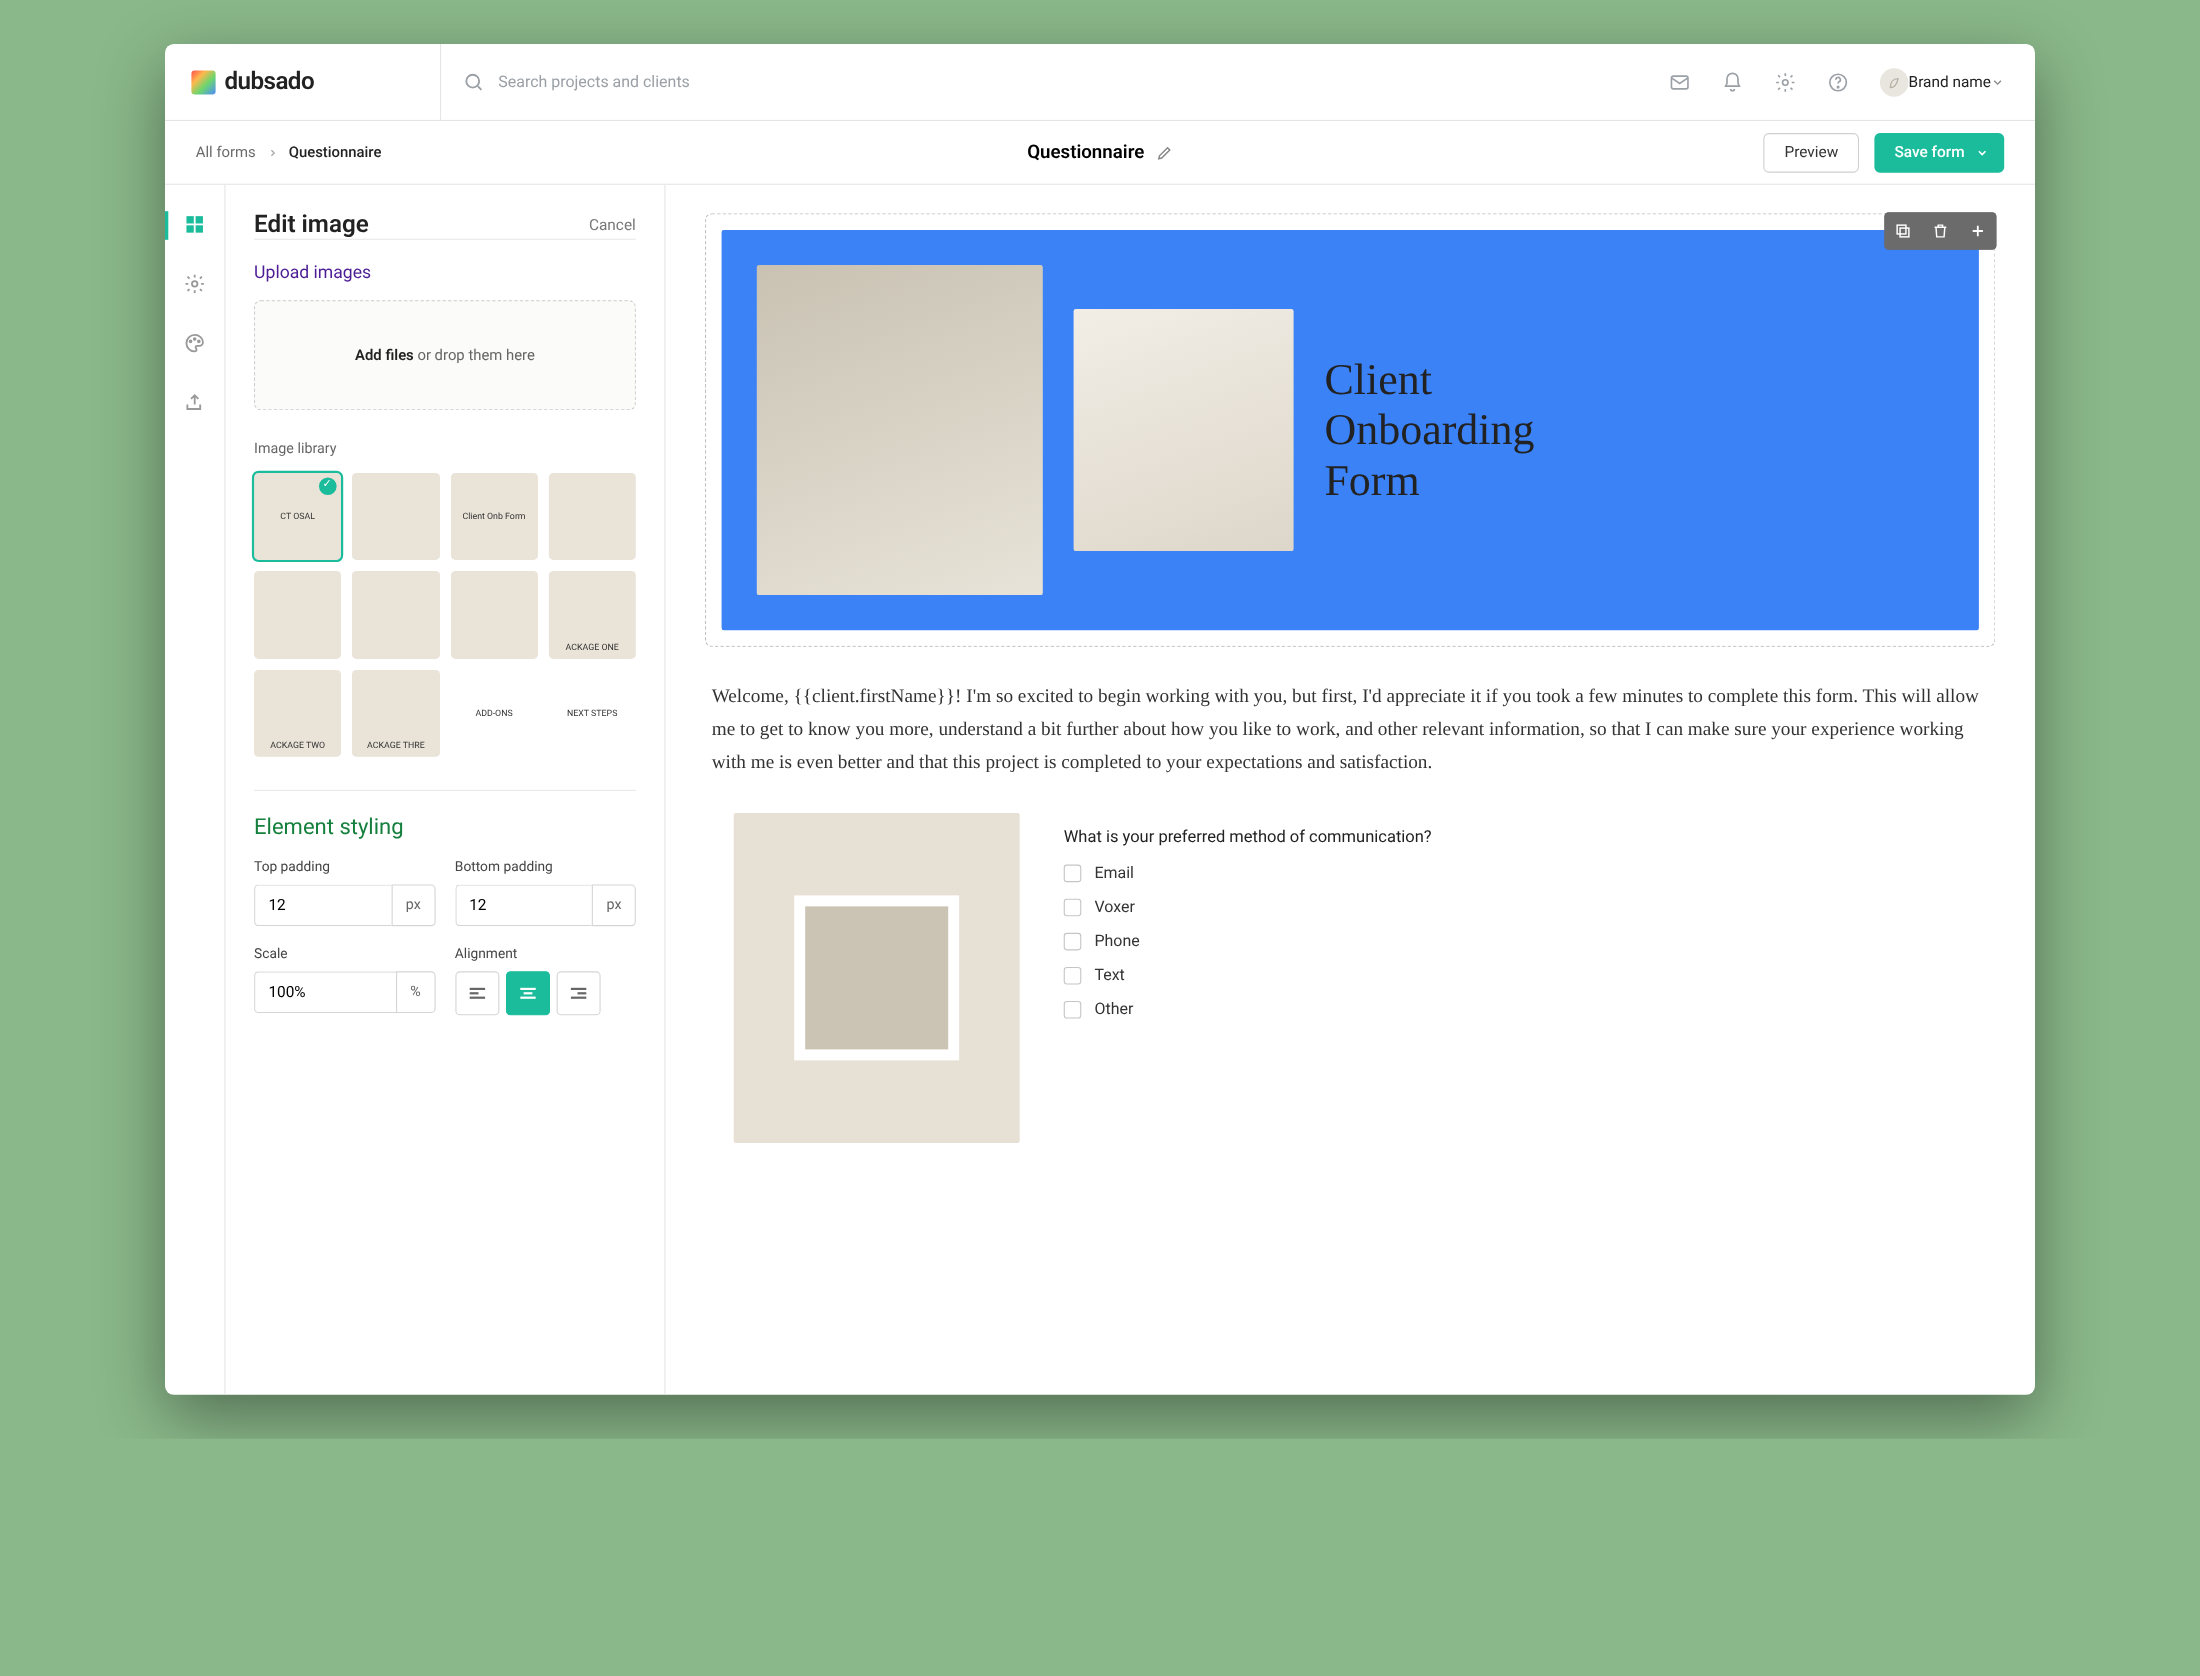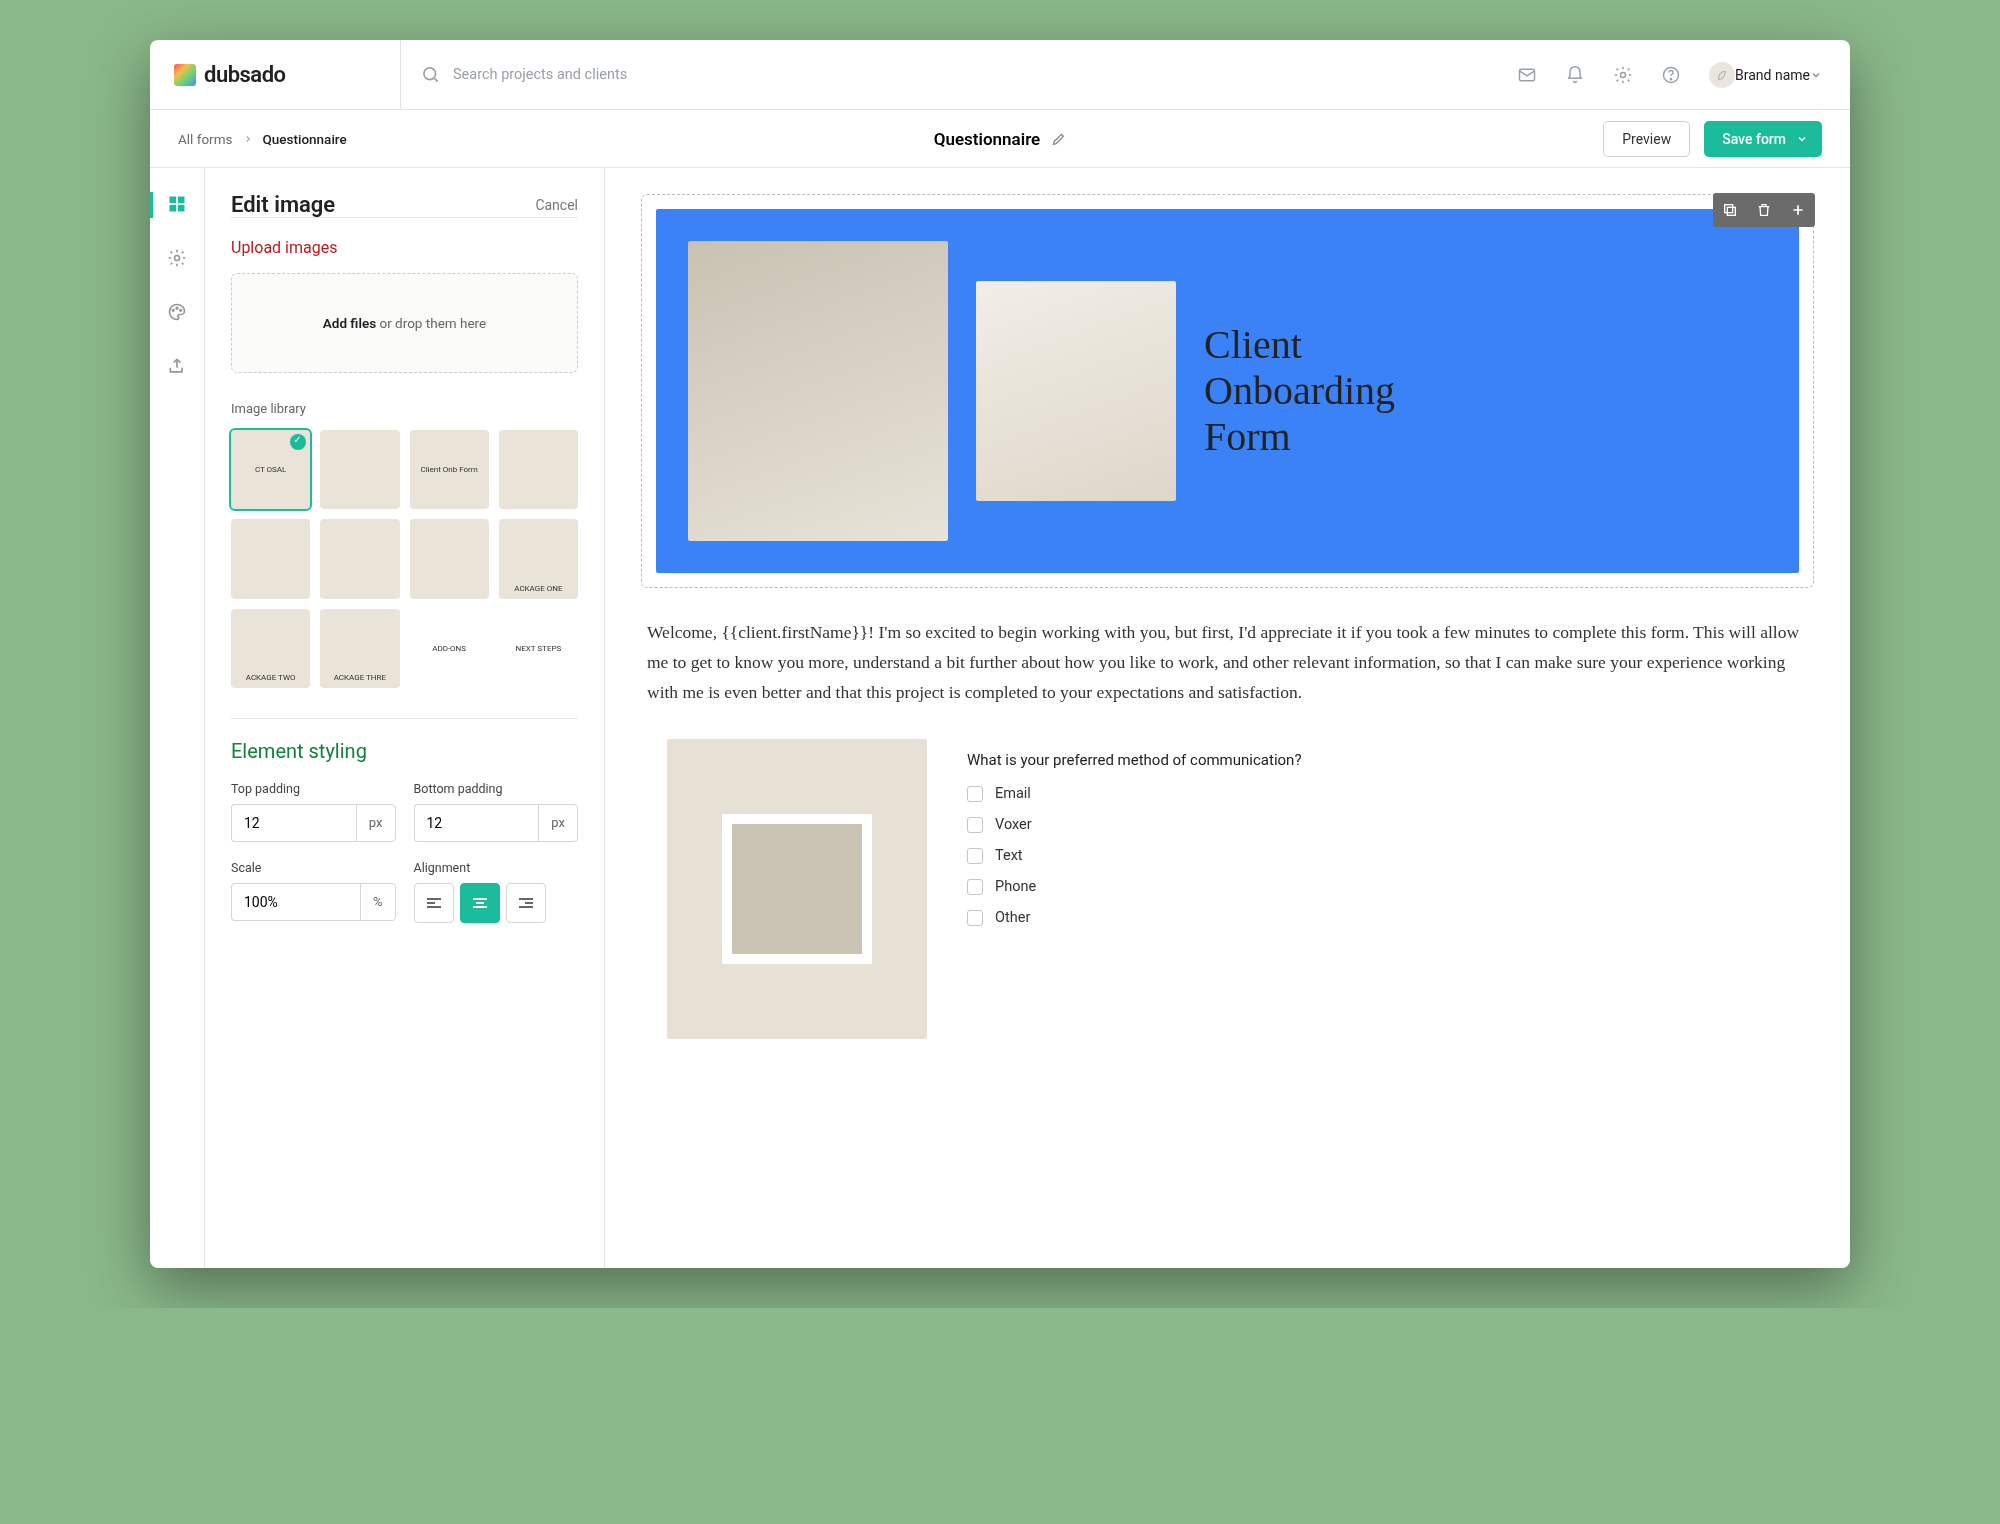--- a/index.html
+++ b/index.html
@@ -36,21 +36,21 @@
 .body { display:flex; height:1100px; }
 .rail { width:55px; border-right:1px solid #e5e5e5; display:flex; flex-direction:column; align-items:center; padding-top:26px; gap:34px; }
 .rail-icon { width:20px; height:20px; color:#999; }
 .rail-icon.active { color:#1abc9c; }
 .rail-marker { position:absolute; left:0; width:3px; height:26px; background:#1abc9c; }
 
 .sidepanel { width:400px; border-right:1px solid #e5e5e5; padding:24px 26px; overflow:auto; }
 .sp-head { display:flex; align-items:center; justify-content:space-between; margin-bottom:20px; border-bottom:1px solid #e8e8e8; }
 .sp-title { font-size:22px; font-weight:600; color:#222; }
 .sp-cancel { font-size:14px; color:#777; cursor:pointer; }
-.sp-section { font-size:16px; color:#b91c1c; margin-bottom:16px; }
+.sp-section { font-size:16px; color:#4c1d95; margin-bottom:16px; }
 .uploader { border:1px dashed #ccc; border-radius:6px; background:#fbfbfa; height:100px; display:flex; align-items:center; justify-content:center; font-size:13.5px; color:#666; margin-bottom:28px; }
 .uploader strong { font-weight:600; color:#222; }
 .sp-label { font-size:13px; color:#666; margin-bottom:14px; }
 .thumbs { display:grid; grid-template-columns:repeat(4,1fr); gap:10px; margin-bottom:30px; }
 .thumb { aspect-ratio:1; border-radius:4px; background:#e9e3d8; position:relative; display:flex; align-items:center; justify-content:center; font-size:8px; font-family:Georgia,serif; color:#333; text-align:center; overflow:hidden; }
 .thumb.sel { outline:2px solid #1abc9c; }
 .thumb .tick { position:absolute; top:4px; right:4px; width:16px; height:16px; border-radius:50%; background:#1abc9c; }
 .thumb .tick::after { content:"✓"; color:#fff; font-size:10px; position:absolute; left:3px; top:0; }
 .sp-section2 { font-size:20px; color:#15803d; padding-top:20px; border-top:1px solid #e8e8e8; margin-bottom:18px; }
 .style-grid { display:grid; grid-template-columns:1fr 1fr; gap:18px; }
@@ -328,25 +328,25 @@
           <div class="check-row">
               <div class="checkbox"></div>
               <span class="check-txt">Email</span>
             </div>
           <div class="check-row">
               <div class="checkbox"></div>
               <span class="check-txt">Voxer</span>
             </div>
           <div class="check-row">
               <div class="checkbox"></div>
+              <span class="check-txt">Phone</span>
+            </div>
+          <div class="check-row">
+              <div class="checkbox"></div>
               <span class="check-txt">Text</span>
-            </div>
-          <div class="check-row">
-              <div class="checkbox"></div>
-              <span class="check-txt">Phone</span>
             </div>
           <div class="check-row">
               <div class="checkbox"></div>
               <span class="check-txt">Other</span>
             </div>
         </div>
       </div>
     </div>
   </div>
 </div>

